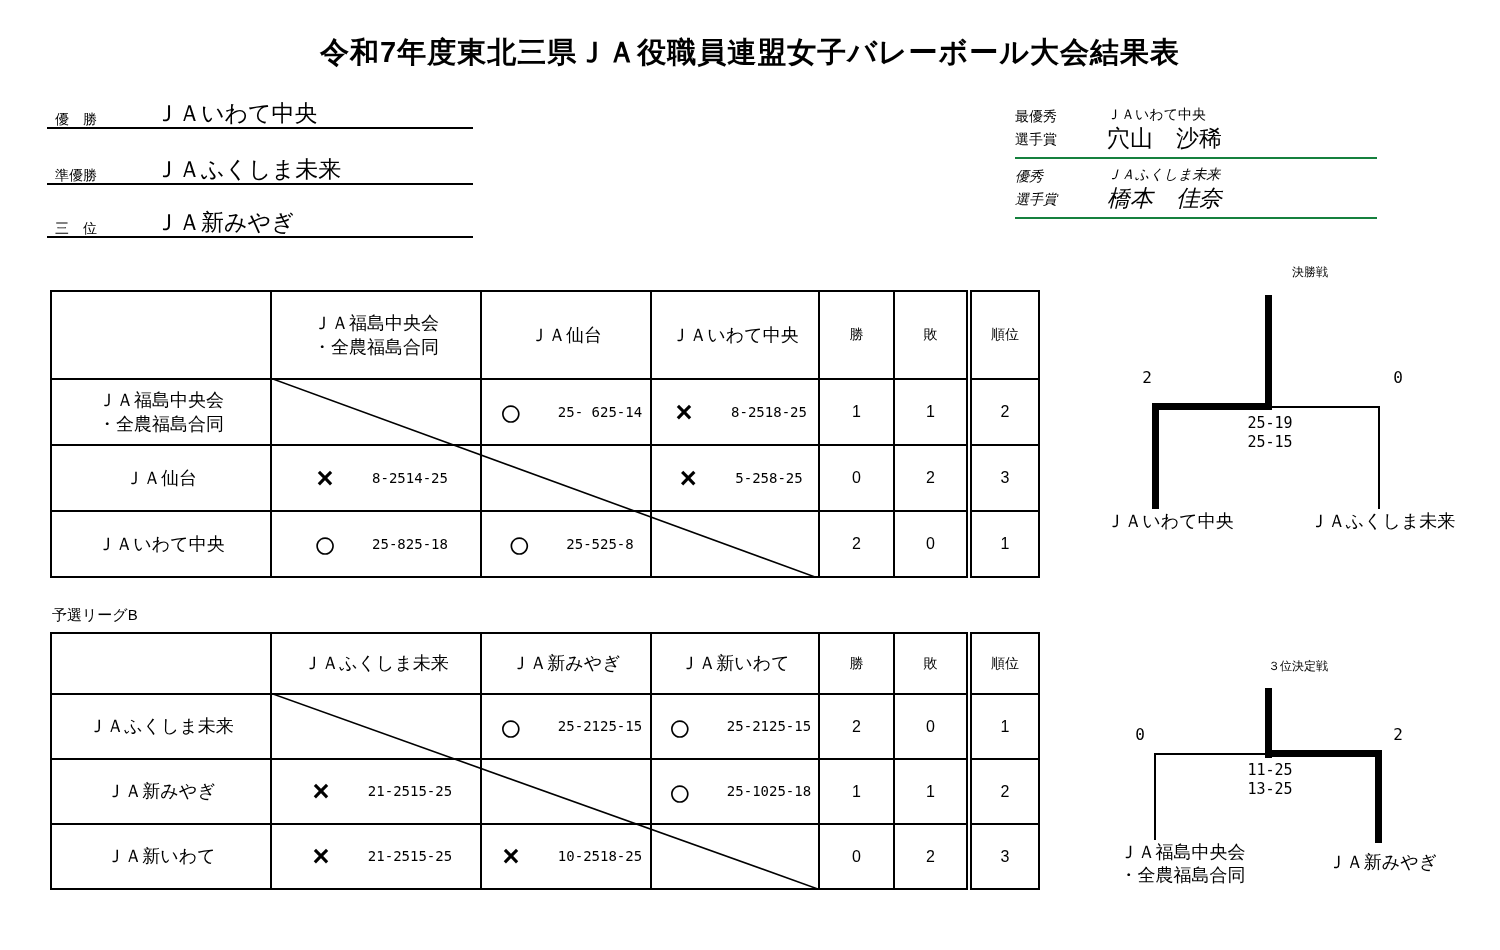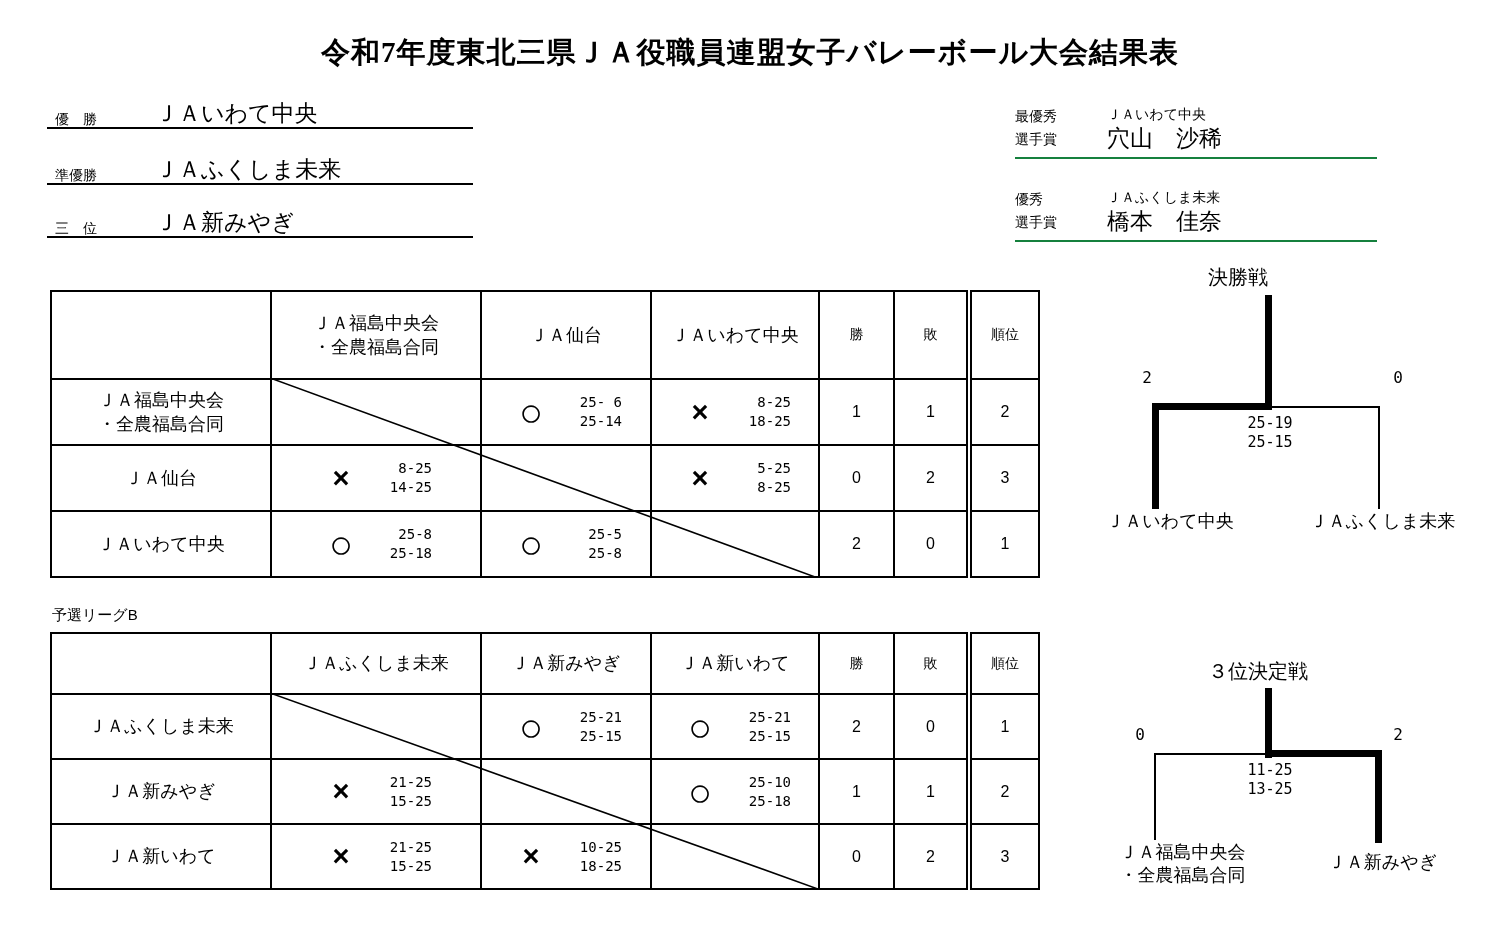--- a/index.html
+++ b/index.html
@@ -3,21 +3,21 @@
 <meta charset="utf-8">
 <style>
   html,body{margin:0;padding:0;}
   body{
     width:1500px;height:950px;position:relative;background:#ffffff;color:#000;
     font-family:"Liberation Sans","DejaVu Sans",sans-serif;overflow:hidden;
   }
   
   .doc-title{
     position:absolute;top:33px;left:0;width:1500px;text-align:center;
-    font-size:29px;font-weight:bold;letter-spacing:1px;font-family:Liberation Serif, serif;
+    font-size:29px;font-weight:bold;letter-spacing:1px;
   }
   
   .rank-row{
     position:absolute;left:47px;width:426px;height:33px;
     border-bottom:2px solid #000;display:flex;align-items:flex-end;
   }
   .rank-row .rlabel{font-size:14px;width:100px;padding-left:8px;white-space:pre;line-height:1.1;}
   .rank-row .rteam{font-size:23px;line-height:1;padding-bottom:2px;white-space:pre;}
   
   .award{
@@ -37,25 +37,25 @@
   table.league .rank{border-left:6px double #000;}
   table.league th.chead{font-size:18px;white-space:pre-line;line-height:1.35;}
   table.league th.small{font-size:14px;}
   table.league td.team{font-size:18px;white-space:pre-line;line-height:1.35;}
   table.league td.num{font-size:16px;}
   .la thead tr{height:88px;} .la tbody tr{height:66px;}
   .lb thead tr{height:61px;} .lb tbody tr{height:65px;}
   td.match .mwrap{display:flex;align-items:center;justify-content:center;gap:26px;}
   .mark{font-size:40px;font-weight:bold;line-height:1;width:42px;text-align:center;}
   .mark.x-mark{font-size:29px;}
-  .sc{display:flex;flex-direction:column;align-items:flex-end;font-family:"DejaVu Sans Mono",monospace;font-size:14px;line-height:1.35;white-space:pre;min-width:44px;}
+  .sc{display:flex;flex-direction:row;align-items:flex-end;font-family:"DejaVu Sans Mono",monospace;font-size:14px;line-height:1.35;white-space:pre;min-width:44px;}
   svg.diag{position:absolute;pointer-events:none;}
   
   .bracket{position:absolute;}
-  .b-title{position:absolute;left:113px;width:120px;text-align:left;font-size:20px;white-space:pre;}
+  .b-title{position:absolute;left:113px;width:120px;text-align:right;font-size:12px;white-space:pre;}
   .bl{position:absolute;background:#000;}
   .b-score{position:absolute;width:40px;text-align:center;font-size:16px;font-family:"DejaVu Sans Mono",monospace;}
   .b-sets{position:absolute;display:flex;flex-direction:column;align-items:center;font-family:"DejaVu Sans Mono",monospace;font-size:15px;line-height:1.25;white-space:pre;}
   .b-team{position:absolute;text-align:center;font-size:18px;white-space:pre-line;line-height:1.3;}
 </style>
 </head>
 <body>
 
 <div class="doc-title">令和7年度東北三県ＪＡ役職員連盟女子バレーボール大会結果表</div>
 
@@ -73,21 +73,21 @@
 </div>
 
 <div class="award" style="top:101px;">
   <div class="alabel">最優秀
 選手賞</div>
   <div class="aval">
     <span class="ateam">ＪＡいわて中央</span>
     <span class="aplayer">穴山　沙稀</span>
   </div>
 </div>
-<div class="award" style="top:184px;">
+<div class="award" style="top:161px;font-style:italic;">
   <div class="alabel">優秀
 選手賞</div>
   <div class="aval">
     <span class="ateam">ＪＡふくしま未来</span>
     <span class="aplayer">橋本　佳奈</span>
   </div>
 </div>
 
 <div class="league-wrap" style="left:50px;top:290px;">
   <div class="table-holder">

